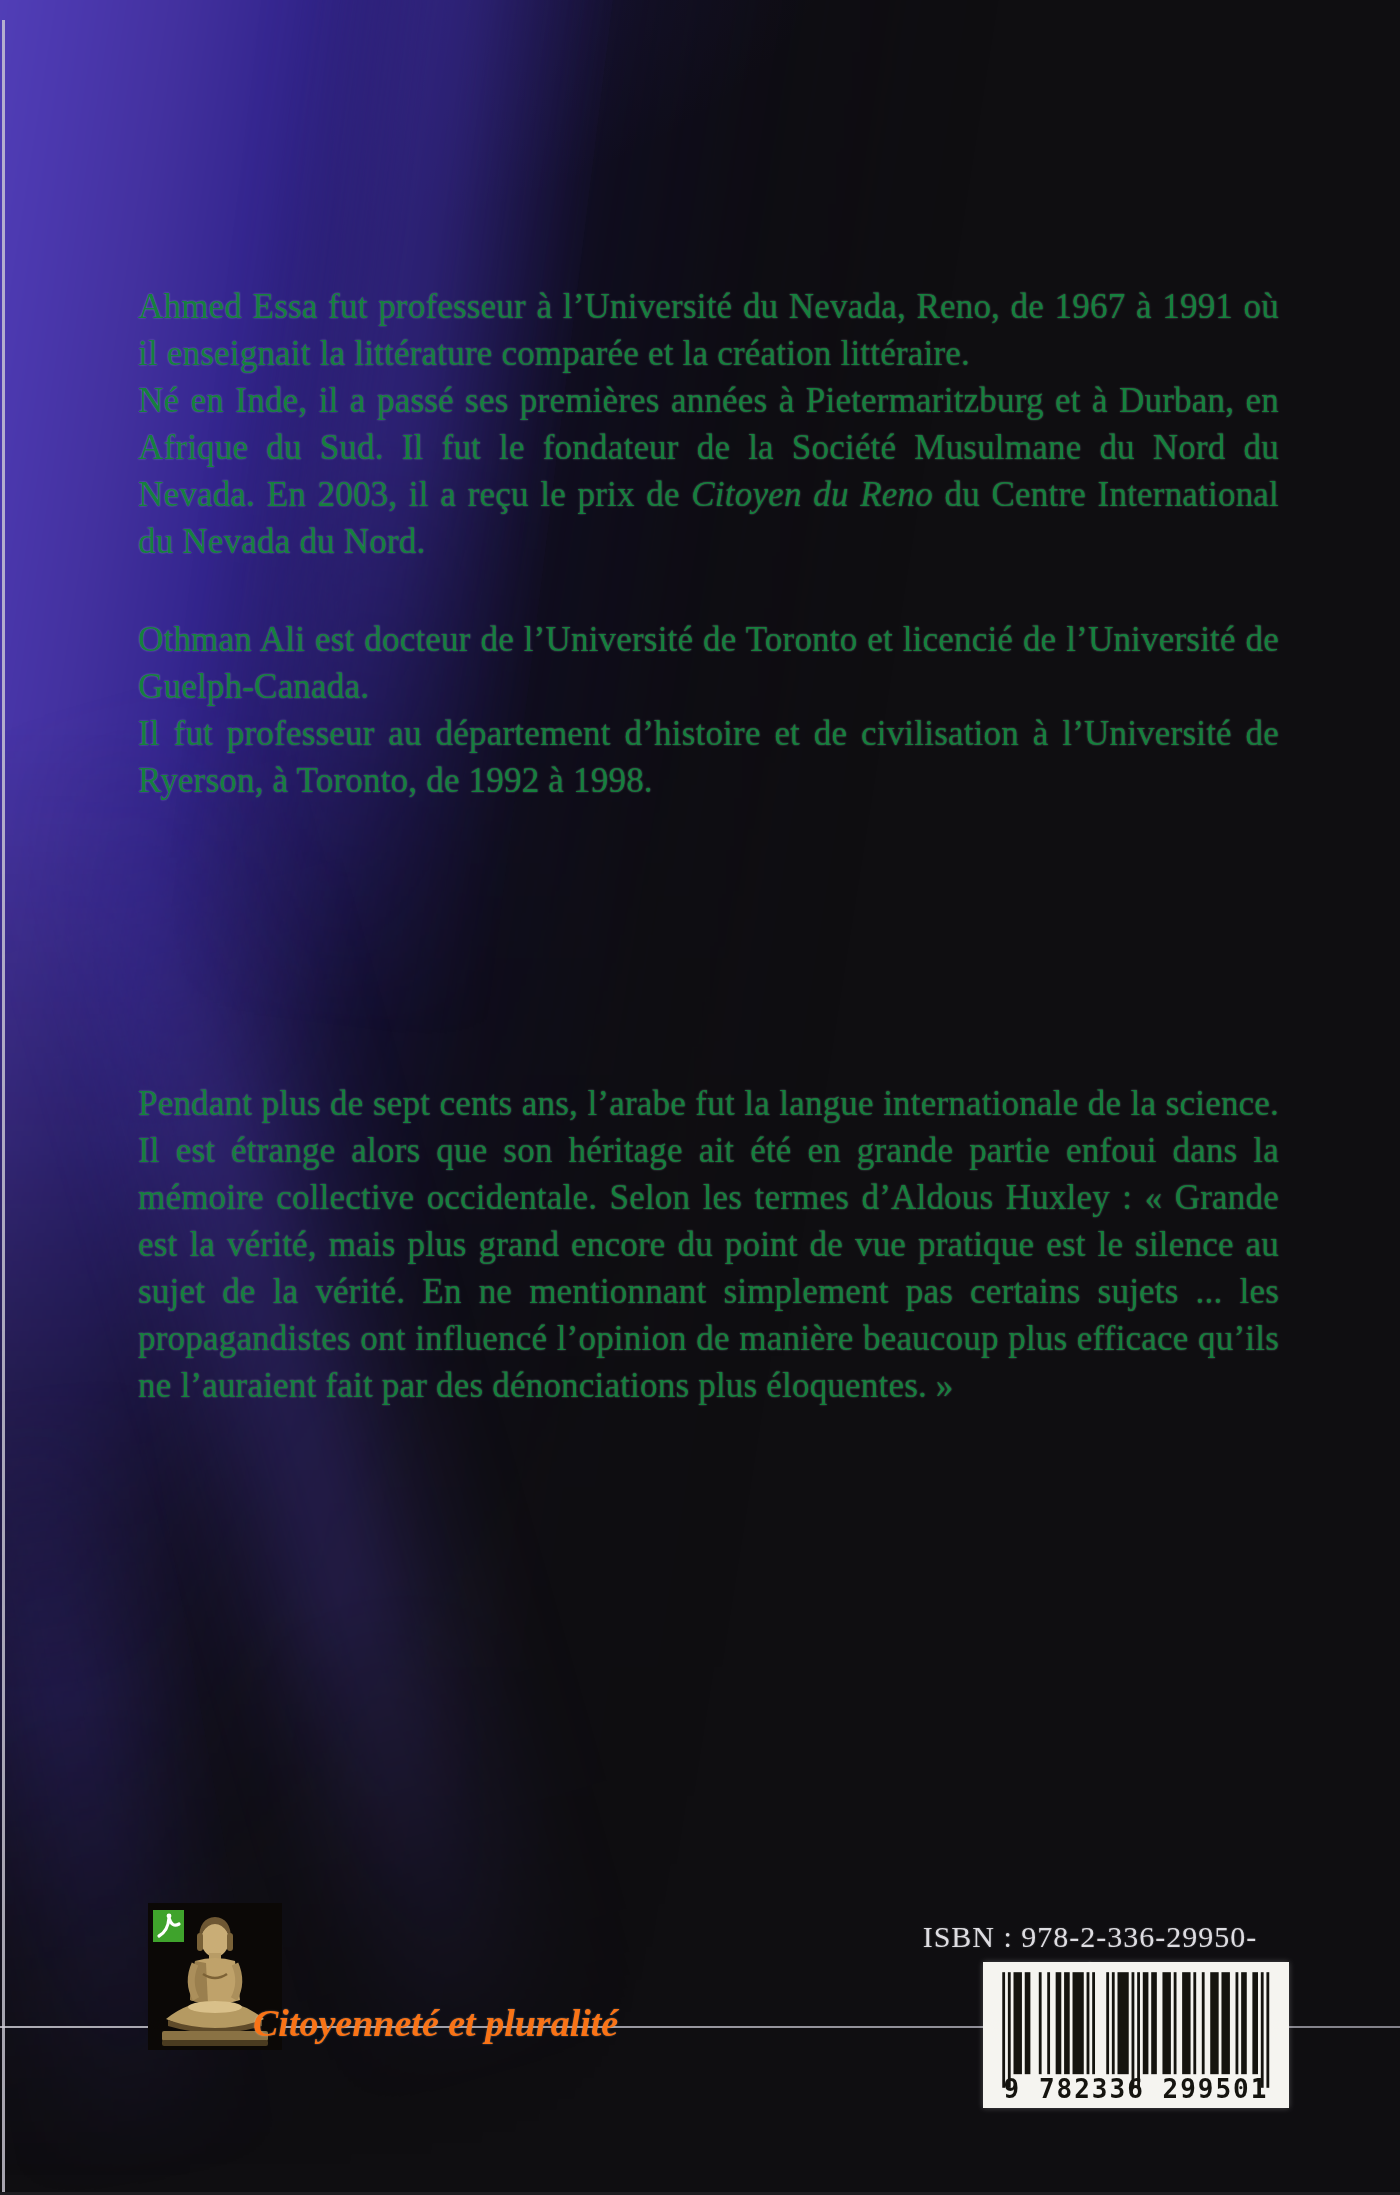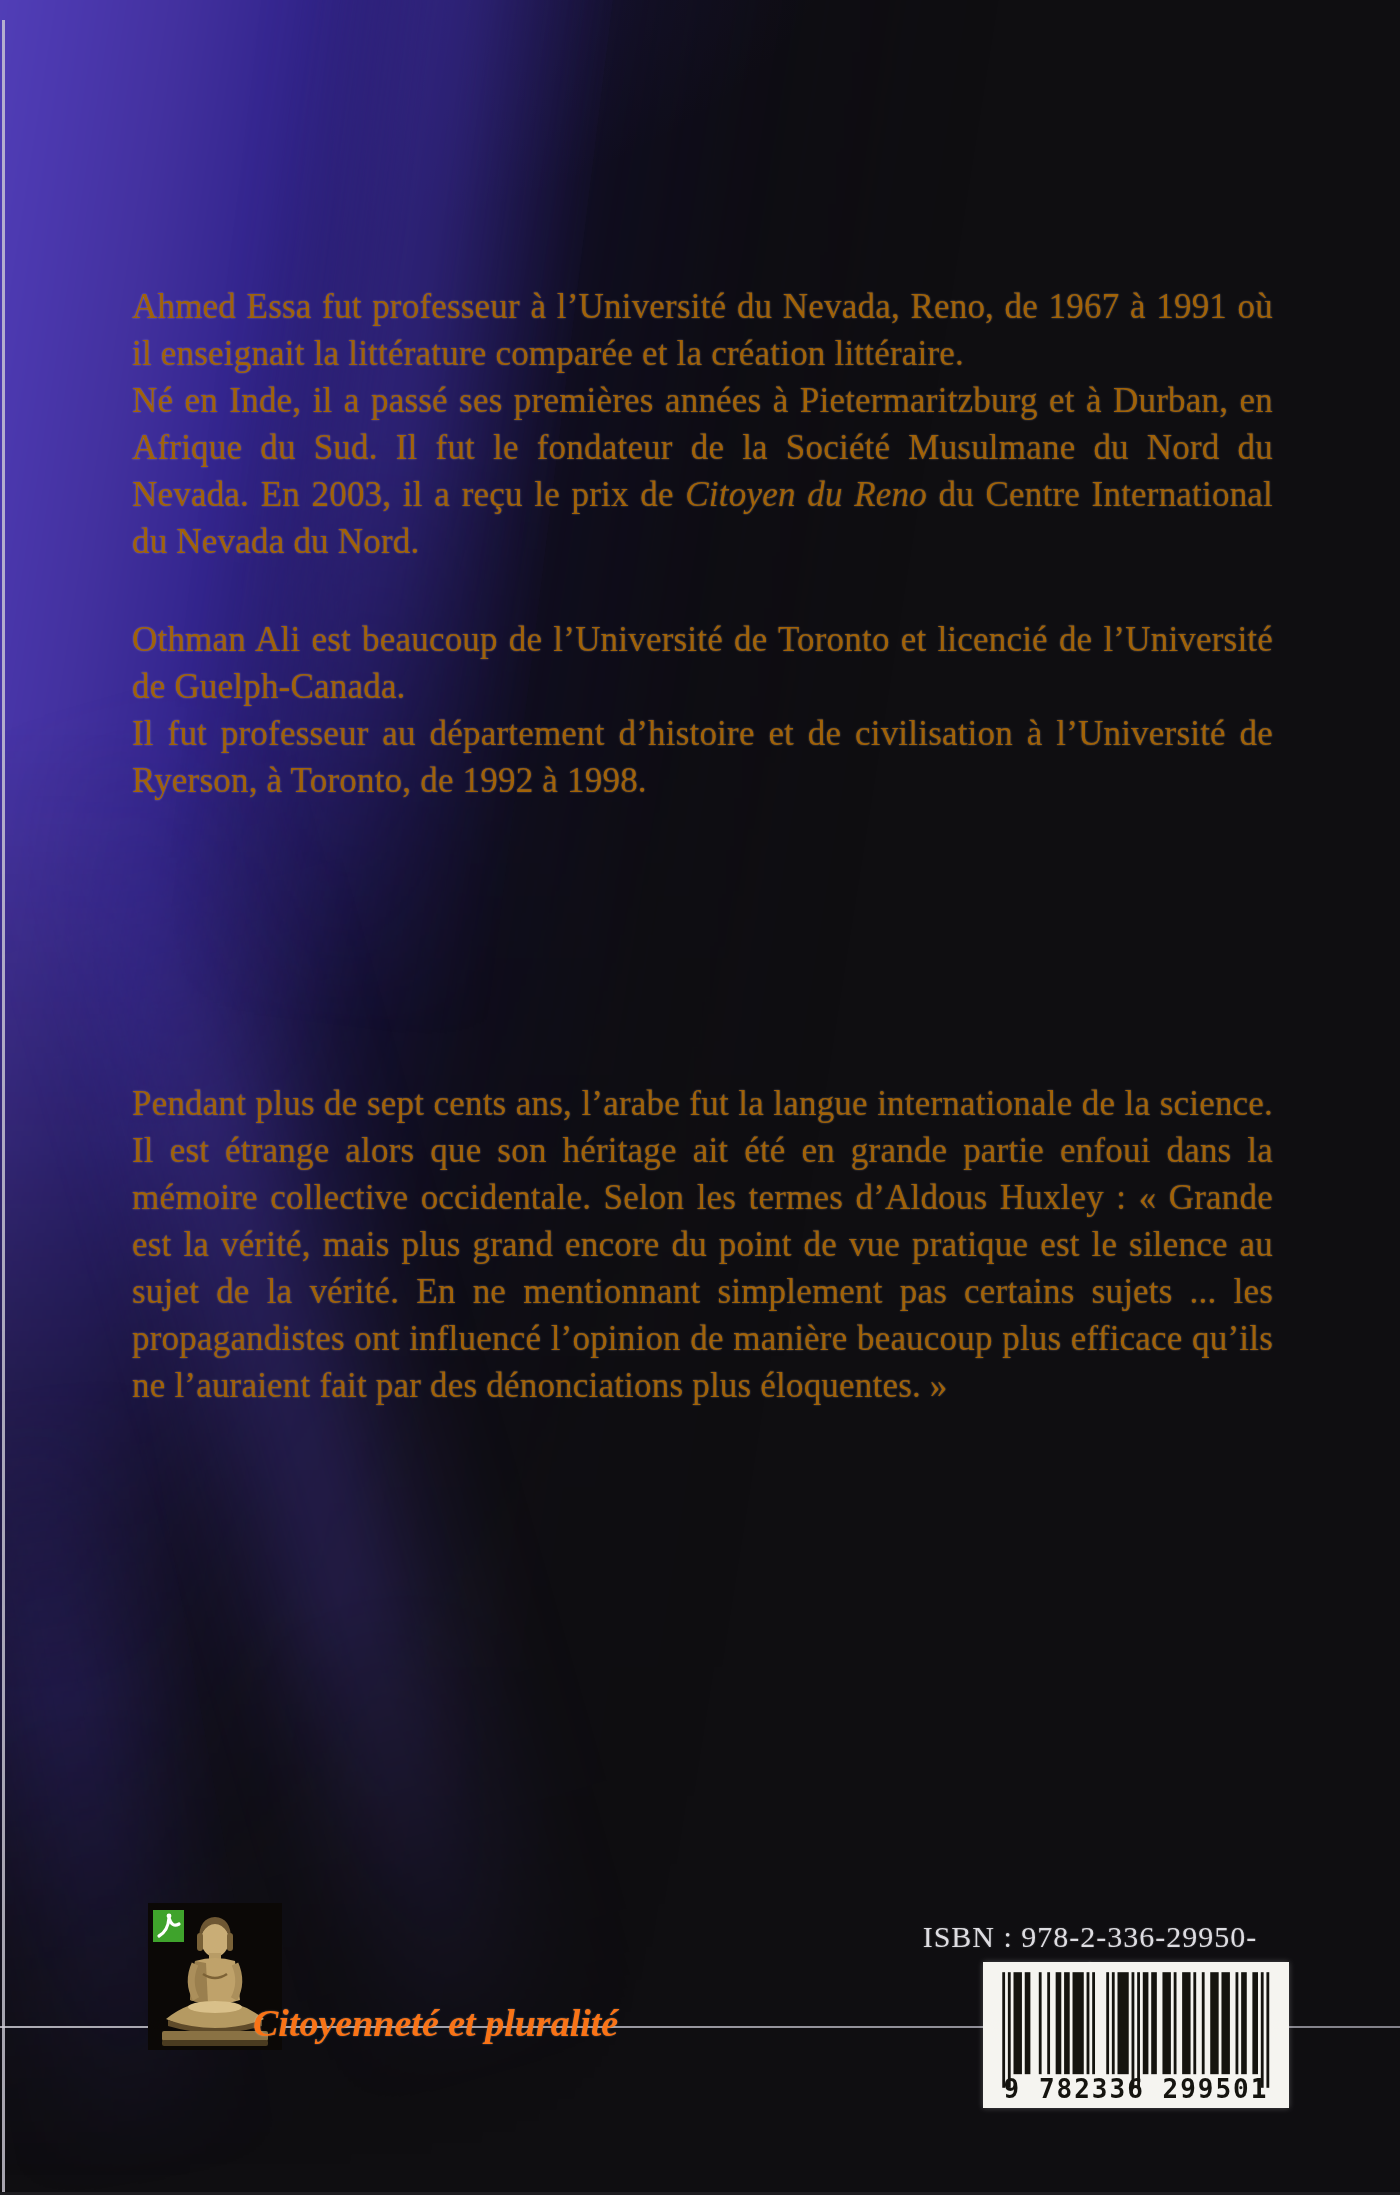--- a/index.html
+++ b/index.html
@@ -30,21 +30,21 @@
   .ray2{left:-40px;top:1380px;width:260px;height:900px;transform:rotate(-10deg);filter:blur(26px);
     background:linear-gradient(to right,rgba(0,0,0,0),rgba(58,44,150,.30) 50%,rgba(0,0,0,0));
     -webkit-mask-image:linear-gradient(to bottom,rgba(0,0,0,0) 0,#000 35%,rgba(0,0,0,0) 90%);
     mask-image:linear-gradient(to bottom,rgba(0,0,0,0) 0,#000 35%,rgba(0,0,0,0) 90%);}
 
   
   .edge-left{position:absolute;left:2px;top:20px;bottom:0;width:3px;background:rgba(205,203,214,.8);z-index:5;}
   .edge-bottom{position:absolute;left:0;right:0;bottom:0;height:3px;background:#1d1c20;z-index:5;}
 
   
-  .para{position:absolute;left:132px;width:1141px;color:#a16207;
+  .para{position:absolute;left:138px;width:1141px;color:#15803d;
         font-size:35px;line-height:47px;text-align:justify;letter-spacing:.2px;
         text-shadow:0 0 2px rgba(240,238,255,.38);z-index:2;}
   .para-a{top:283px;} .para-b{top:616px;} .para-c{top:1080px;font-family:Liberation Serif, serif;}
   .seg{text-align:justify;}
   .it{font-style:italic;}
 
   
   .divider{position:absolute;left:0;right:0;top:2026px;height:2px;z-index:1;
            background:linear-gradient(to right,rgba(190,189,198,.9),rgba(168,167,178,.75));}
   .logo{position:absolute;left:148px;top:1903px;width:134px;height:147px;background:#0b0806;z-index:2;}
@@ -75,21 +75,21 @@
   </div>
 
   <div class="edge-left"></div>
   <div class="edge-bottom"></div>
 
   <div class="para para-a">
       <div class="seg"><span>Ahmed Essa fut professeur à l’Université du Nevada, Reno, de 1967 à 1991 où il enseignait la littérature comparée et la création littéraire.</span></div>
       <div class="seg"><span>Né en Inde, il a passé ses premières années à Pietermaritzburg et à Durban, en Afrique du Sud. Il fut le fondateur de la Société Musulmane du Nord du Nevada. En 2003, il a reçu le prix de </span><span class="it">Citoyen du Reno</span><span> du Centre International du Nevada du Nord.</span></div>
     </div>
   <div class="para para-b">
-      <div class="seg"><span>Othman Ali est beaucoup de l’Université de Toronto et licencié de l’Université de Guelph-Canada.</span></div>
+      <div class="seg"><span>Othman Ali est docteur de l’Université de Toronto et licencié de l’Université de Guelph-Canada.</span></div>
       <div class="seg"><span>Il fut professeur au département d’histoire et de civilisation à l’Université de Ryerson, à Toronto, de 1992 à 1998.</span></div>
     </div>
   <div class="para para-c">
       <div class="seg"><span>Pendant plus de sept cents ans, l’arabe fut la langue internationale de la science. Il est étrange alors que son héritage ait été en grande partie enfoui dans la mémoire collective occidentale. Selon les termes d’Aldous Huxley : « Grande est la vérité, mais plus grand encore du point de vue pratique est le silence au sujet de la vérité. En ne mentionnant simplement pas certains sujets ... les propagandistes ont influencé l’opinion de manière beaucoup plus efficace qu’ils ne l’auraient fait par des dénonciations plus éloquentes. »</span></div>
     </div>
 
   <div class="divider"></div>
 
   <div class="logo">
     <svg viewBox="0 0 134 147" aria-hidden="true">

